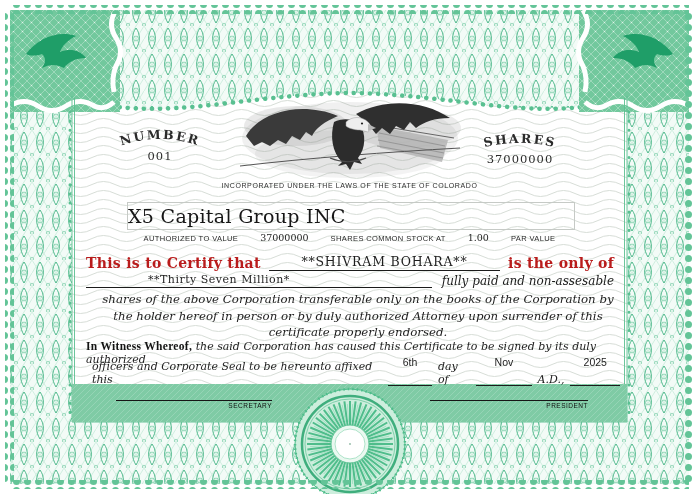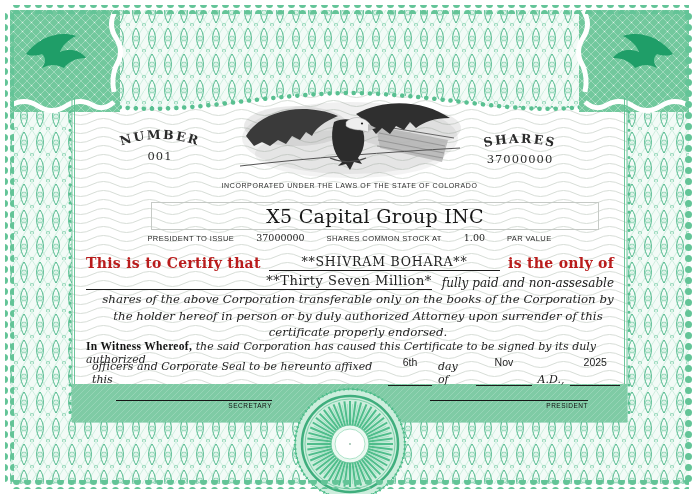--- a/index.html
+++ b/index.html
@@ -3,32 +3,32 @@
 <meta charset="utf-8">
 <style>
   html,body{margin:0;padding:0;background:#ffffff;}
   #page{position:relative;width:699px;height:494px;background:#fff;overflow:hidden;
         font-family:"DejaVu Serif",serif;}
   #bg{position:absolute;left:0;top:0;}
   .ov{position:absolute;color:#1e1e1e;}
   .inc-line{left:72px;top:182px;width:555px;text-align:center;
     font-family:"Liberation Sans",sans-serif;font-size:7px;letter-spacing:.6px;color:#2f2f2f;}
   .company-box{left:127px;top:202px;width:446px;height:26px;border:1px solid #c6cac6;
-    display:flex;align-items:center;justify-content:center;margin-left:24px;}
+    display:flex;align-items:center;justify-content:flex-start;}
   .company-name{font-size:19px;color:#161616;letter-spacing:.3px;}
   .auth-line{left:72px;top:232px;width:555px;display:flex;justify-content:center;
     align-items:baseline;gap:22px;}
   .auth-label{font-family:"Liberation Sans",sans-serif;font-size:7.5px;letter-spacing:.4px;color:#2a2a2a;}
   .auth-num{font-size:9.5px;color:#1d1d1d;}
   .certify-line{left:86px;top:254px;width:528px;display:flex;align-items:flex-end;gap:8px;}
   .gothic{font-weight:bold;font-size:14px;letter-spacing:.3px;color:#b91c1c;white-space:nowrap;}
   .slot{border-bottom:1.3px solid #1b1b1b;}
   .owner-slot{flex:1;text-align:center;font-size:12.5px;letter-spacing:.8px;padding-bottom:1px;}
   .amount-line{left:86px;top:273px;width:528px;display:flex;align-items:flex-end;gap:10px;}
-  .amount-slot{width:362px;font-size:13px;letter-spacing:.5px;padding:0 0 1px 62px;box-sizing:border-box;text-align:right;}
+  .amount-slot{width:362px;font-size:11px;letter-spacing:.5px;padding:0 0 1px 62px;box-sizing:border-box;}
   .it{font-style:italic;}
   .amount-tail{font-size:12px;white-space:nowrap;color:#1d1d1d;}
   .body-par{left:94px;top:291px;width:528px;font-style:italic;font-size:11.8px;
     line-height:1.4;color:#1d1d1d;text-align:center;}
   .witness-l1{left:86px;top:340px;width:528px;font-style:italic;font-size:11px;color:#1d1d1d;}
   .witness-lead{font-style:normal;font-weight:bold;font-size:11.5px;letter-spacing:.3px;color:#141414;font-family:Liberation Serif, serif;}
   .witness-l2{left:92px;top:356px;width:528px;display:flex;align-items:flex-end;gap:6px;
     font-style:italic;font-size:11px;color:#1d1d1d;}
   .fill-slot{font-style:normal;font-family:"Liberation Sans",sans-serif;font-size:10.5px;
     text-align:center;padding-bottom:17px;}
@@ -251,21 +251,21 @@
   <text class="arch-value" x="520" y="163" text-anchor="middle">37000000</text>
 </svg>
 
 <div class="ov inc-line">INCORPORATED UNDER THE LAWS OF THE STATE OF COLORADO</div>
 
 <div class="ov company-box">
   <span class="company-name">X5 Capital Group INC</span>
 </div>
 
 <div class="ov auth-line">
-  <span class="auth-label">PRESIDENT TO ISSUE</span>
+  <span class="auth-label">AUTHORIZED TO VALUE</span>
   <span class="auth-num">37000000</span>
   <span class="auth-label">SHARES COMMON STOCK AT</span>
   <span class="auth-num">1.00</span>
   <span class="auth-label">PAR VALUE</span>
 </div>
 
 <div class="ov certify-line">
   <span class="gothic">This is to Certify that</span>
   <span class="slot owner-slot">**SHIVRAM BOHARA**</span>
   <span class="gothic">is the only of</span>

